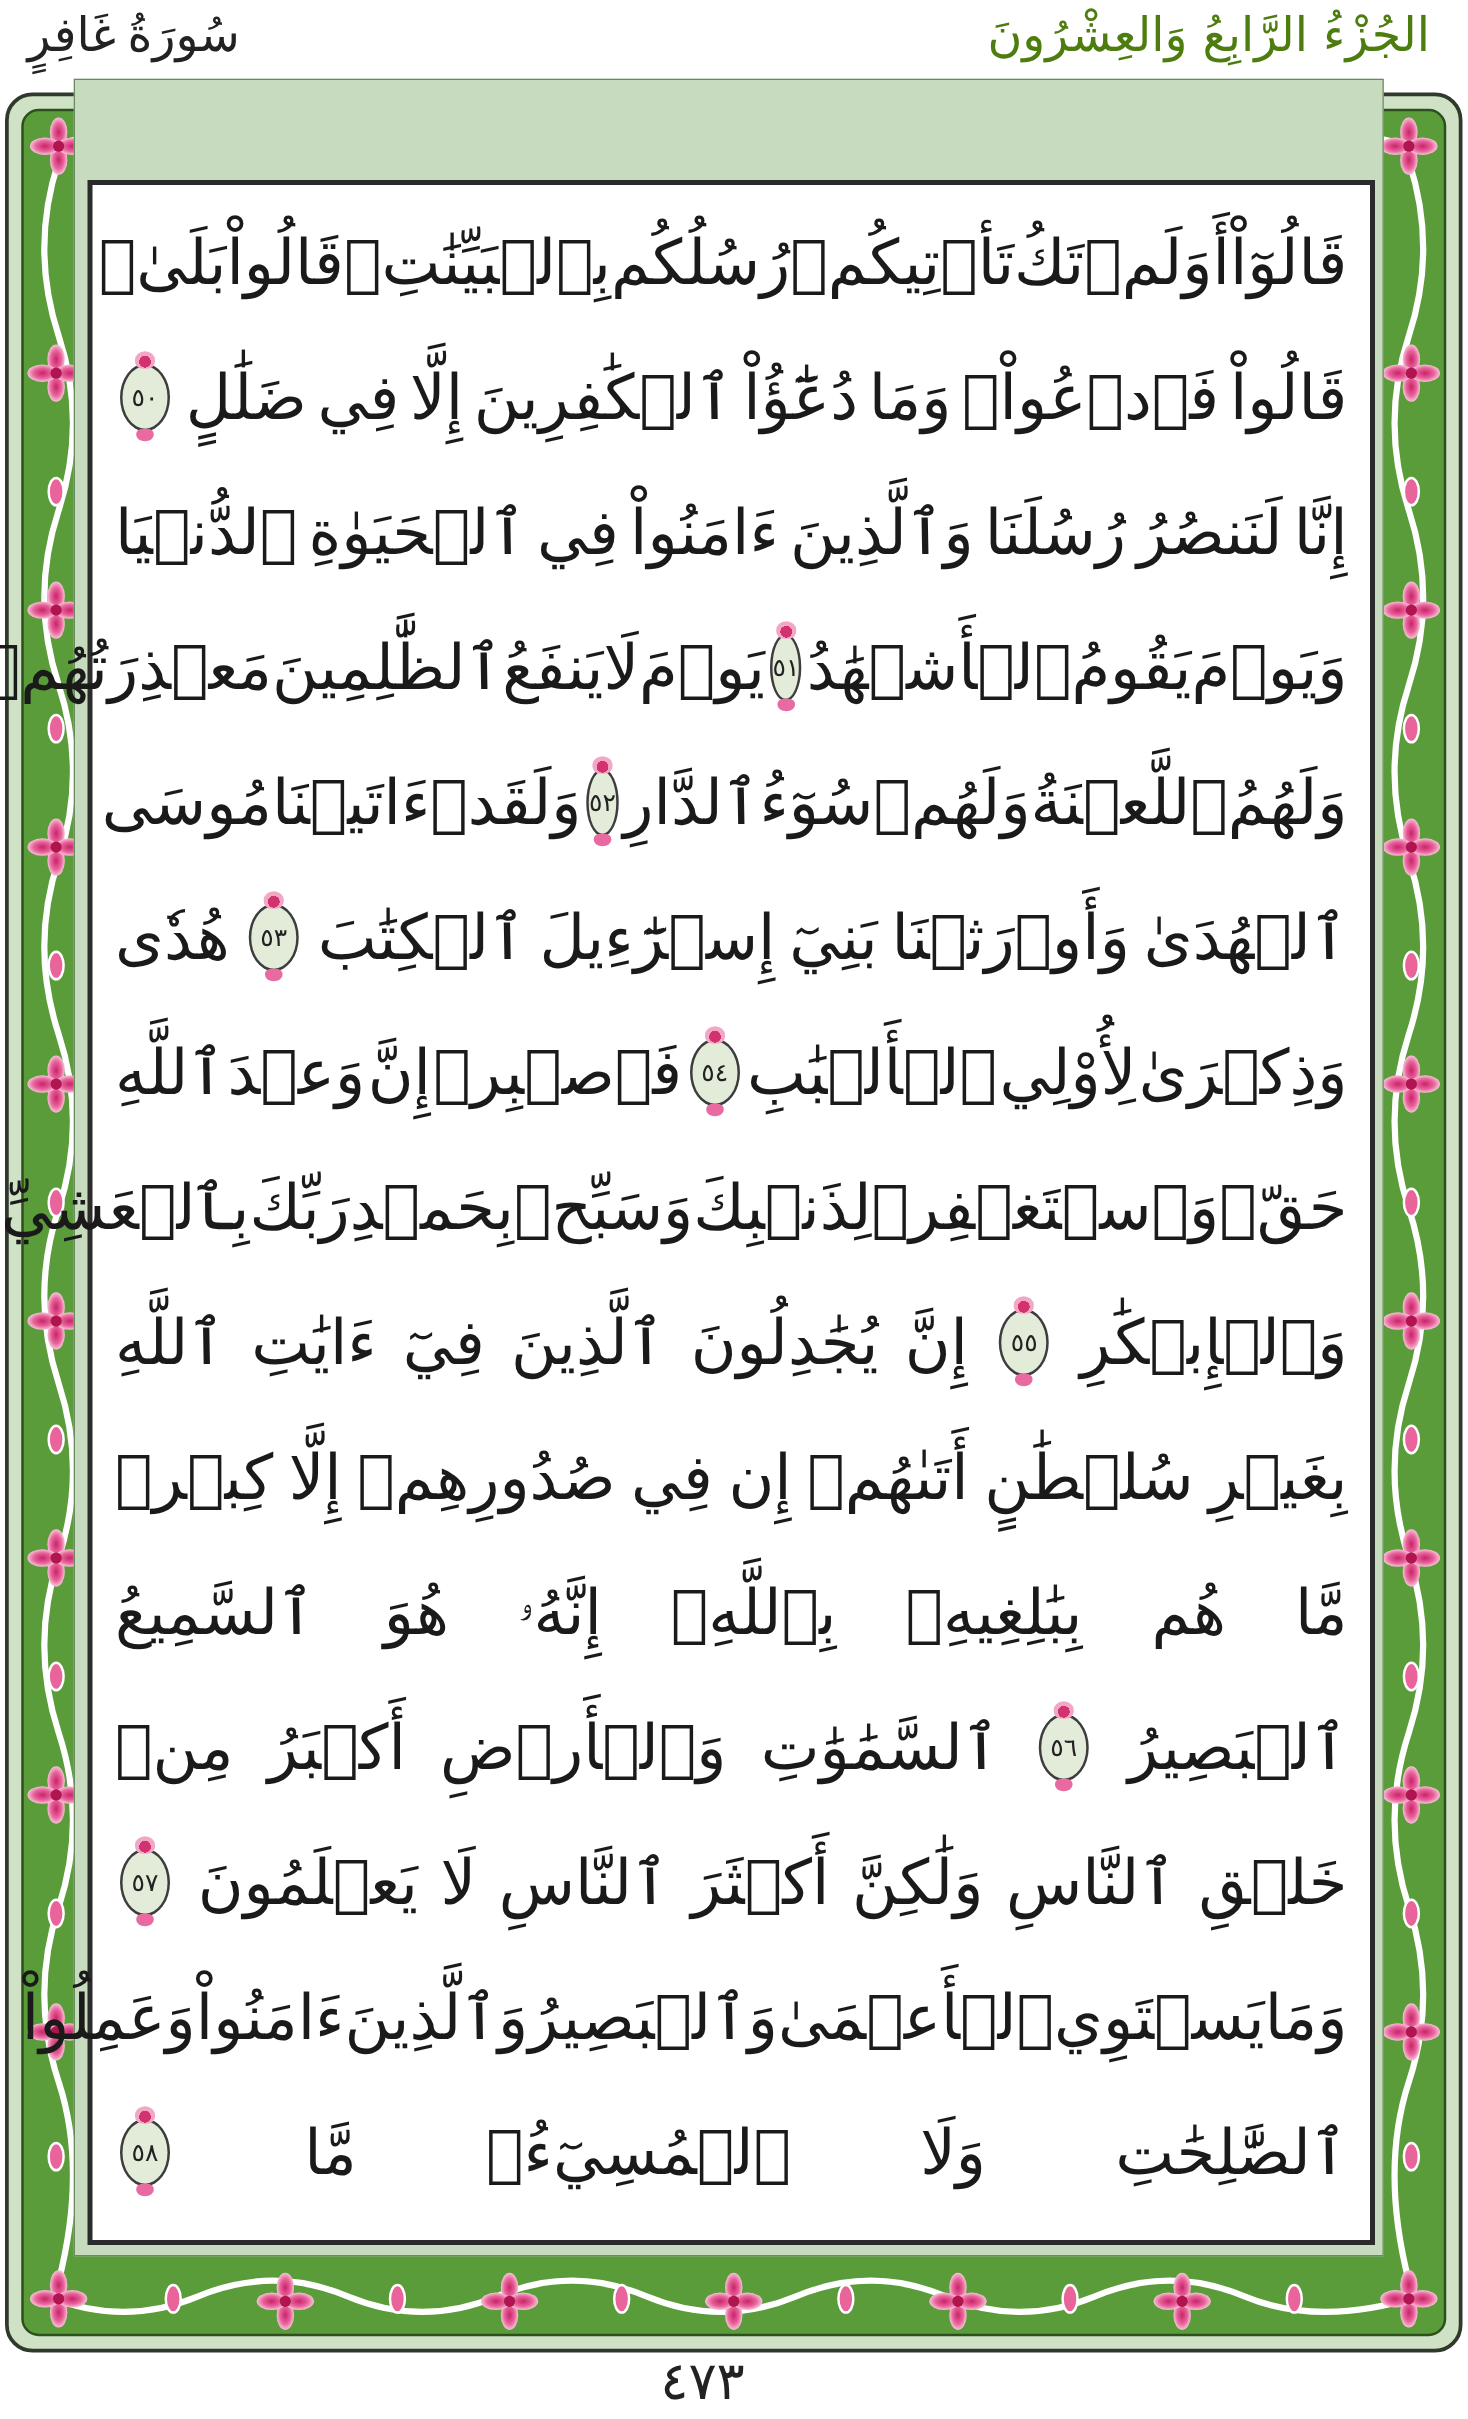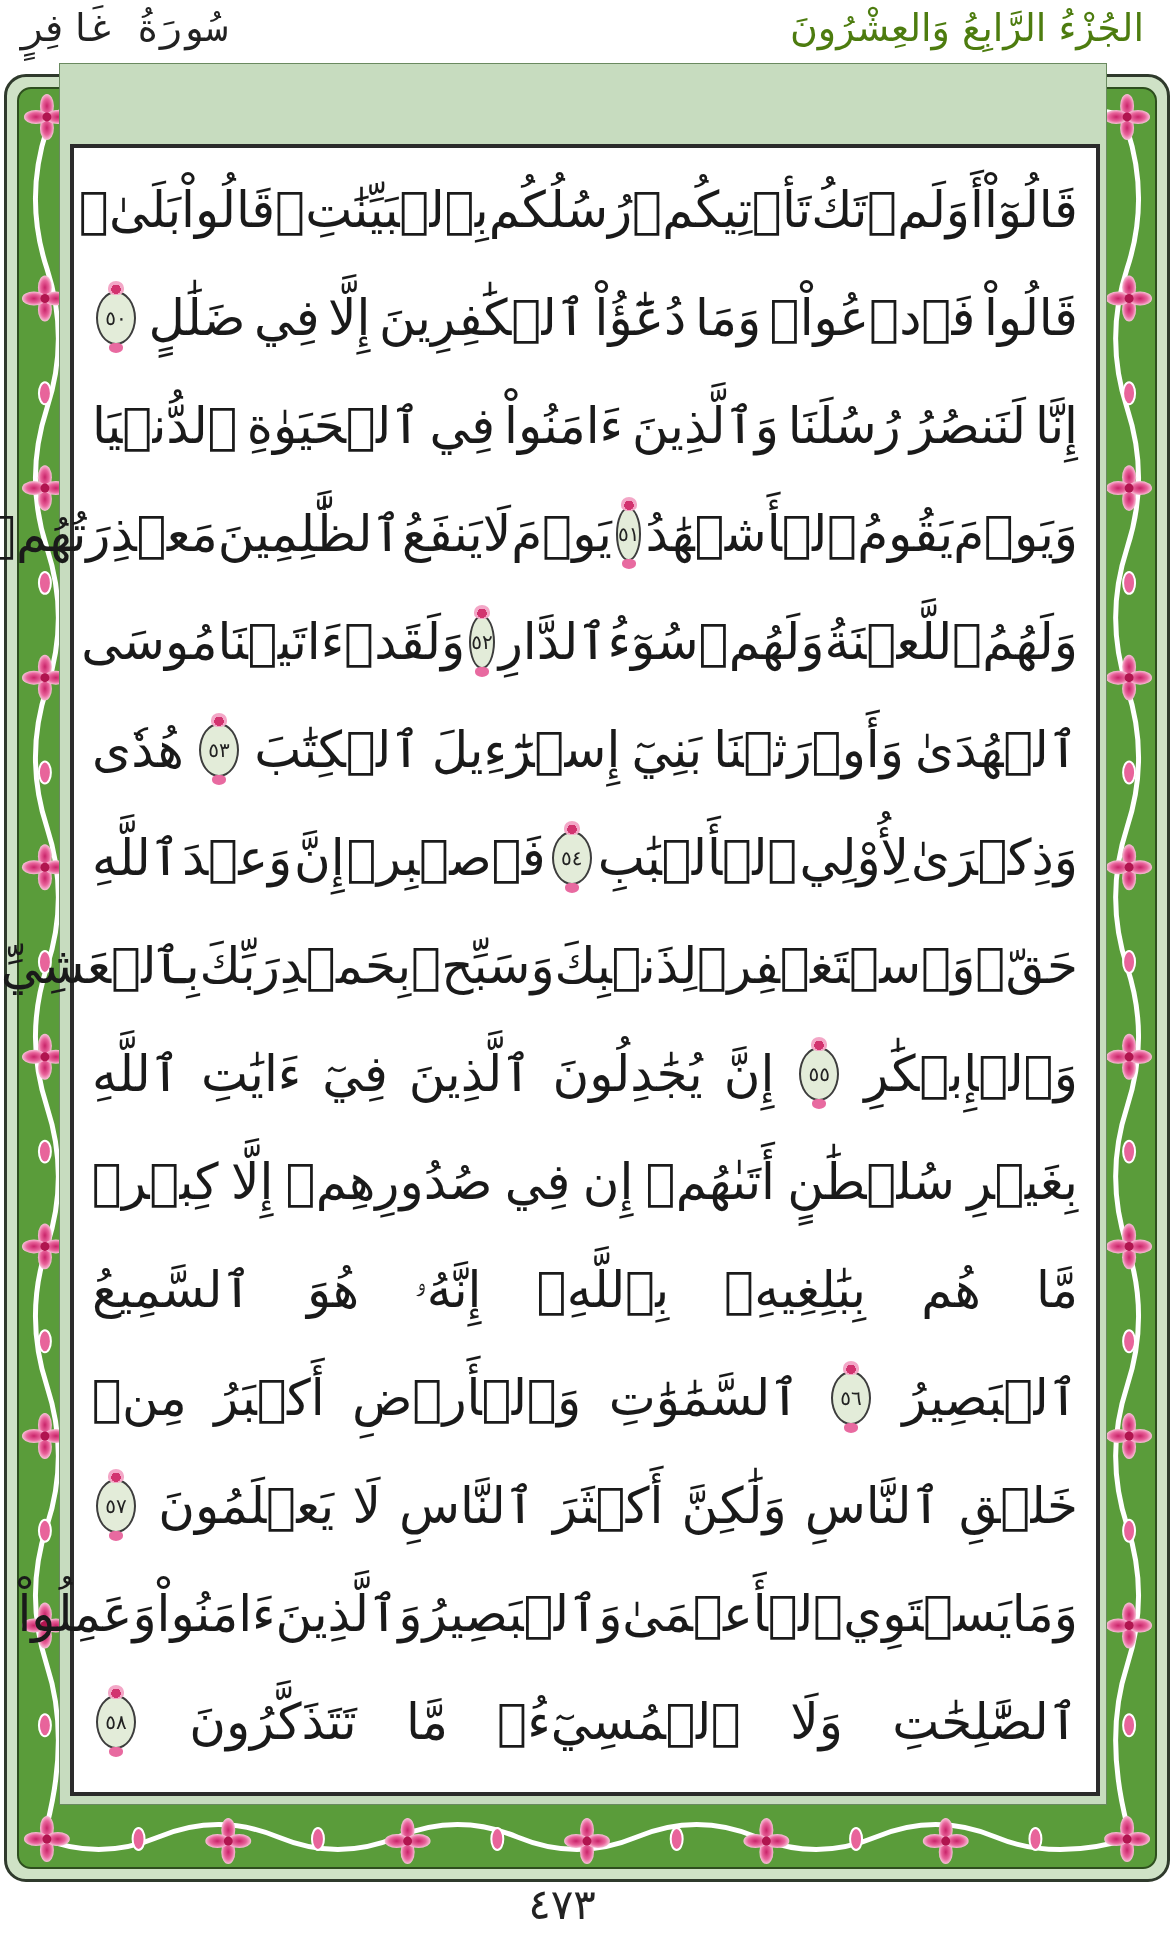--- a/index.html
+++ b/index.html
@@ -9,21 +9,21 @@
   }
   .header {
     position: absolute; left: 0; top: 0; width: 1174px; height: 70px;
   }
   .header-juz {
     position: absolute; right: 30px; top: 6px; font-size: 38px; color: #4d7c0f;
     font-family: "DejaVu Sans", sans-serif; direction: rtl; white-space: nowrap;
   }
   .header-surah {
     position: absolute; left: 22px; top: 6px; font-size: 38px; color: #222;
-    font-family: Liberation Mono, monospace; direction: rtl; white-space: nowrap;
+    font-family: Liberation Serif, serif; direction: rtl; white-space: nowrap;
   }
   
   .frame {
     position: absolute; left: 4px; top: 74px; width: 1166px; height: 1808px;
     background: #cfe2c6; border: 3px solid #2f3a2c; border-radius: 22px; box-sizing: border-box;
   }
   .frame-band {
     position: absolute; left: 10px; top: 10px; right: 10px; bottom: 10px;
     background: #5a9c3a; border: 2px solid #2e4f1e; border-radius: 14px;
   }
@@ -51,21 +51,21 @@
     height: 108px; line-height: 108px; font-size: 50px; color: #1a1a1a;
     text-align: justify; text-align-last: justify; white-space: nowrap;
     display: flex; justify-content: space-between; align-items: center;
     direction: rtl;
   }
   .line span.w { display: inline-block; }
   .ayah-marker {
     display: inline-flex; align-items: center; justify-content: center;
     width: 40px; height: 54px; border-radius: 50% / 50%; position: relative;
     background: #e3ecd9; border: 2px solid #3d3d3d; font-size: 20px; color: #222;
-    margin: 0 4px; line-height: 1; box-sizing: border-box; font-family: Liberation Serif, serif;
+    margin: 0 4px; line-height: 1; box-sizing: border-box;
   }
   .ayah-marker::before {
     content: ""; position: absolute; top: -12px; left: 50%; transform: translateX(-50%);
     width: 16px; height: 14px; background: radial-gradient(circle at 50% 60%, #d2336f 0 40%, #f3a7c7 41% 100%);
     border-radius: 50% 50% 40% 40%;
   }
   .ayah-marker::after {
     content: ""; position: absolute; bottom: -10px; left: 50%; transform: translateX(-50%);
     width: 14px; height: 10px; background: #e86aa0; border-radius: 40% 40% 50% 50%;
   }
@@ -316,19 +316,18 @@
         <span class="w">وَٱلۡبَصِيرُ</span>
         <span class="w">وَٱلَّذِينَ</span>
         <span class="w">ءَامَنُواْ</span>
         <span class="w">وَعَمِلُواْ</span>
       </div>
       <div class="line">
         <span class="w">ٱلصَّٰلِحَٰتِ</span>
         <span class="w">وَلَا</span>
         <span class="w">ٱلۡمُسِيٓءُۚ</span>
         <span class="w">مَّا</span>
-        <span class="w">تَتَذَكَّرُونَ</span>
         <span class="ayah-marker">٥٨</span>
       </div>
     </div>
 </div>
 
 <div class="page-number">٤٧٣</div>
 
 </body></html>

